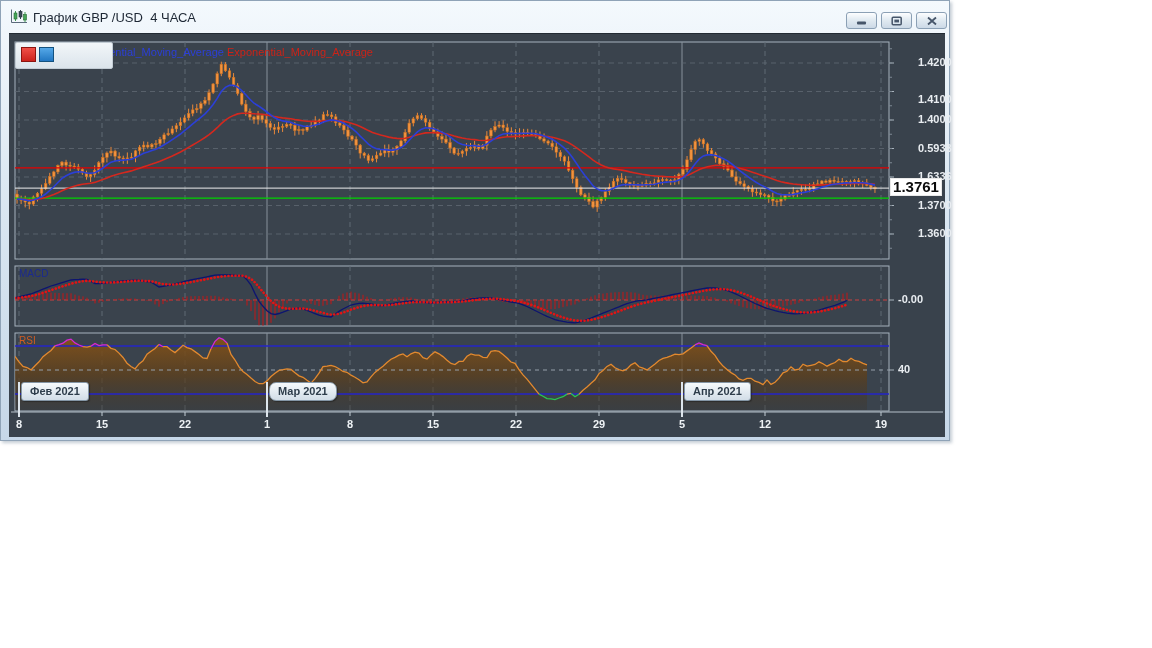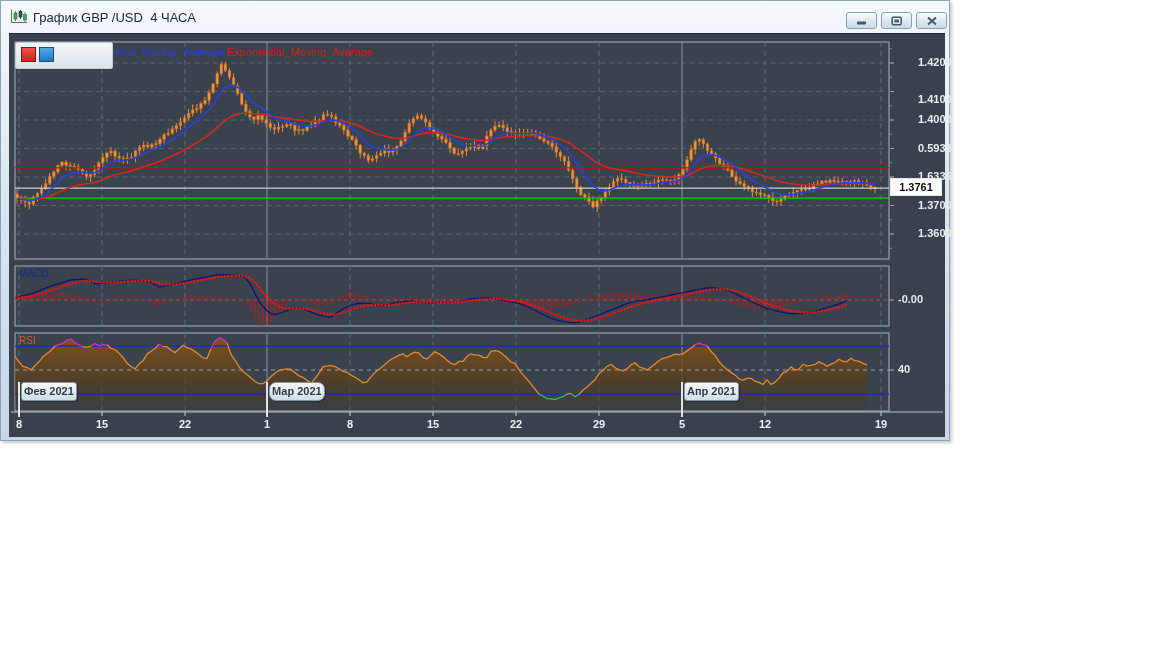--- a/index.html
+++ b/index.html
@@ -12,25 +12,25 @@
   .title-text{position:absolute;left:32px;top:9px;font-size:13px;color:#1d2734;white-space:pre;text-align:center;}
   .winbtn{position:absolute;top:11px;width:31px;height:17px;border:1px solid #8ba0b5;border-radius:3px;
     background:linear-gradient(180deg,#fdfeff,#e2ebf2 45%,#ccd9e6);box-sizing:border-box;padding:0;cursor:default;}
   .winbtn svg{position:absolute;left:50%;top:50%;transform:translate(-50%,-50%);}
   #btn-min{left:845px}#btn-max{left:880px}#btn-close{left:915px}
   .content{position:absolute;left:8px;top:32px;width:936px;height:403px;background:#39424c;
     border-top:1px solid #222a33;}
   #chart-svg{position:absolute;left:0;top:0;}
   .price-label{position:absolute;left:889px;width:48px;font-size:11px;font-weight:bold;color:#e9edf1;margin-left:20px;}
   .cur-price{position:absolute;left:881px;top:144px;width:50px;height:16px;background:#ffffff;
-    color:#0c0c0c;font-size:11px;font-weight:bold;text-align:center;line-height:16px;border:1px solid #e8e8e8;}
+    color:#0c0c0c;font-size:15px;font-weight:bold;text-align:center;line-height:16px;border:1px solid #e8e8e8;}
   .axis-val{position:absolute;left:889px;font-size:11px;font-weight:bold;color:#e9edf1;}
   #macd-axis{top:259px}#rsi-axis{top:329px}
   .time-label{position:absolute;width:30px;text-align:center;font-size:11px;font-weight:bold;color:#eef2f5;top:384px;}
-  .month-box{position:absolute;top:348px;height:17px;line-height:17px;padding:0 2px;font-size:11px;font-weight:bold;
+  .month-box{position:absolute;top:348px;height:17px;line-height:17px;padding:0 8px;font-size:11px;font-weight:bold;
     color:#2e3d4b;background:linear-gradient(180deg,#f6fafc,#d2dde7);border:1px solid #8496a6;border-radius:3px;
     box-shadow:1px 1px 1px rgba(0,0,0,.3);white-space:nowrap;}
   .legend-panel{position:absolute;left:6px;top:8px;width:96px;height:25px;
     background:linear-gradient(180deg,#f2f6f9,#dbe4eb);border:1px solid #c2ccd4;border-radius:2px;}
   .legend-sq{position:absolute;top:4px;width:15px;height:15px;box-sizing:border-box;border:1px solid;}
   #legend-sq-red{left:5px;background:linear-gradient(180deg,#f05048,#cc231c);border-color:#8c1410;}
   #legend-sq-blue{left:23px;background:linear-gradient(180deg,#55a8e8,#2277c2);border-color:#14527f;}
   .legend-text{position:absolute;left:69px;top:12px;font-size:11px;white-space:pre;}
   .ind-label{position:absolute;font-size:10px;}
   #macd-label{left:10px;top:234px;color:#1b2a8f;}

